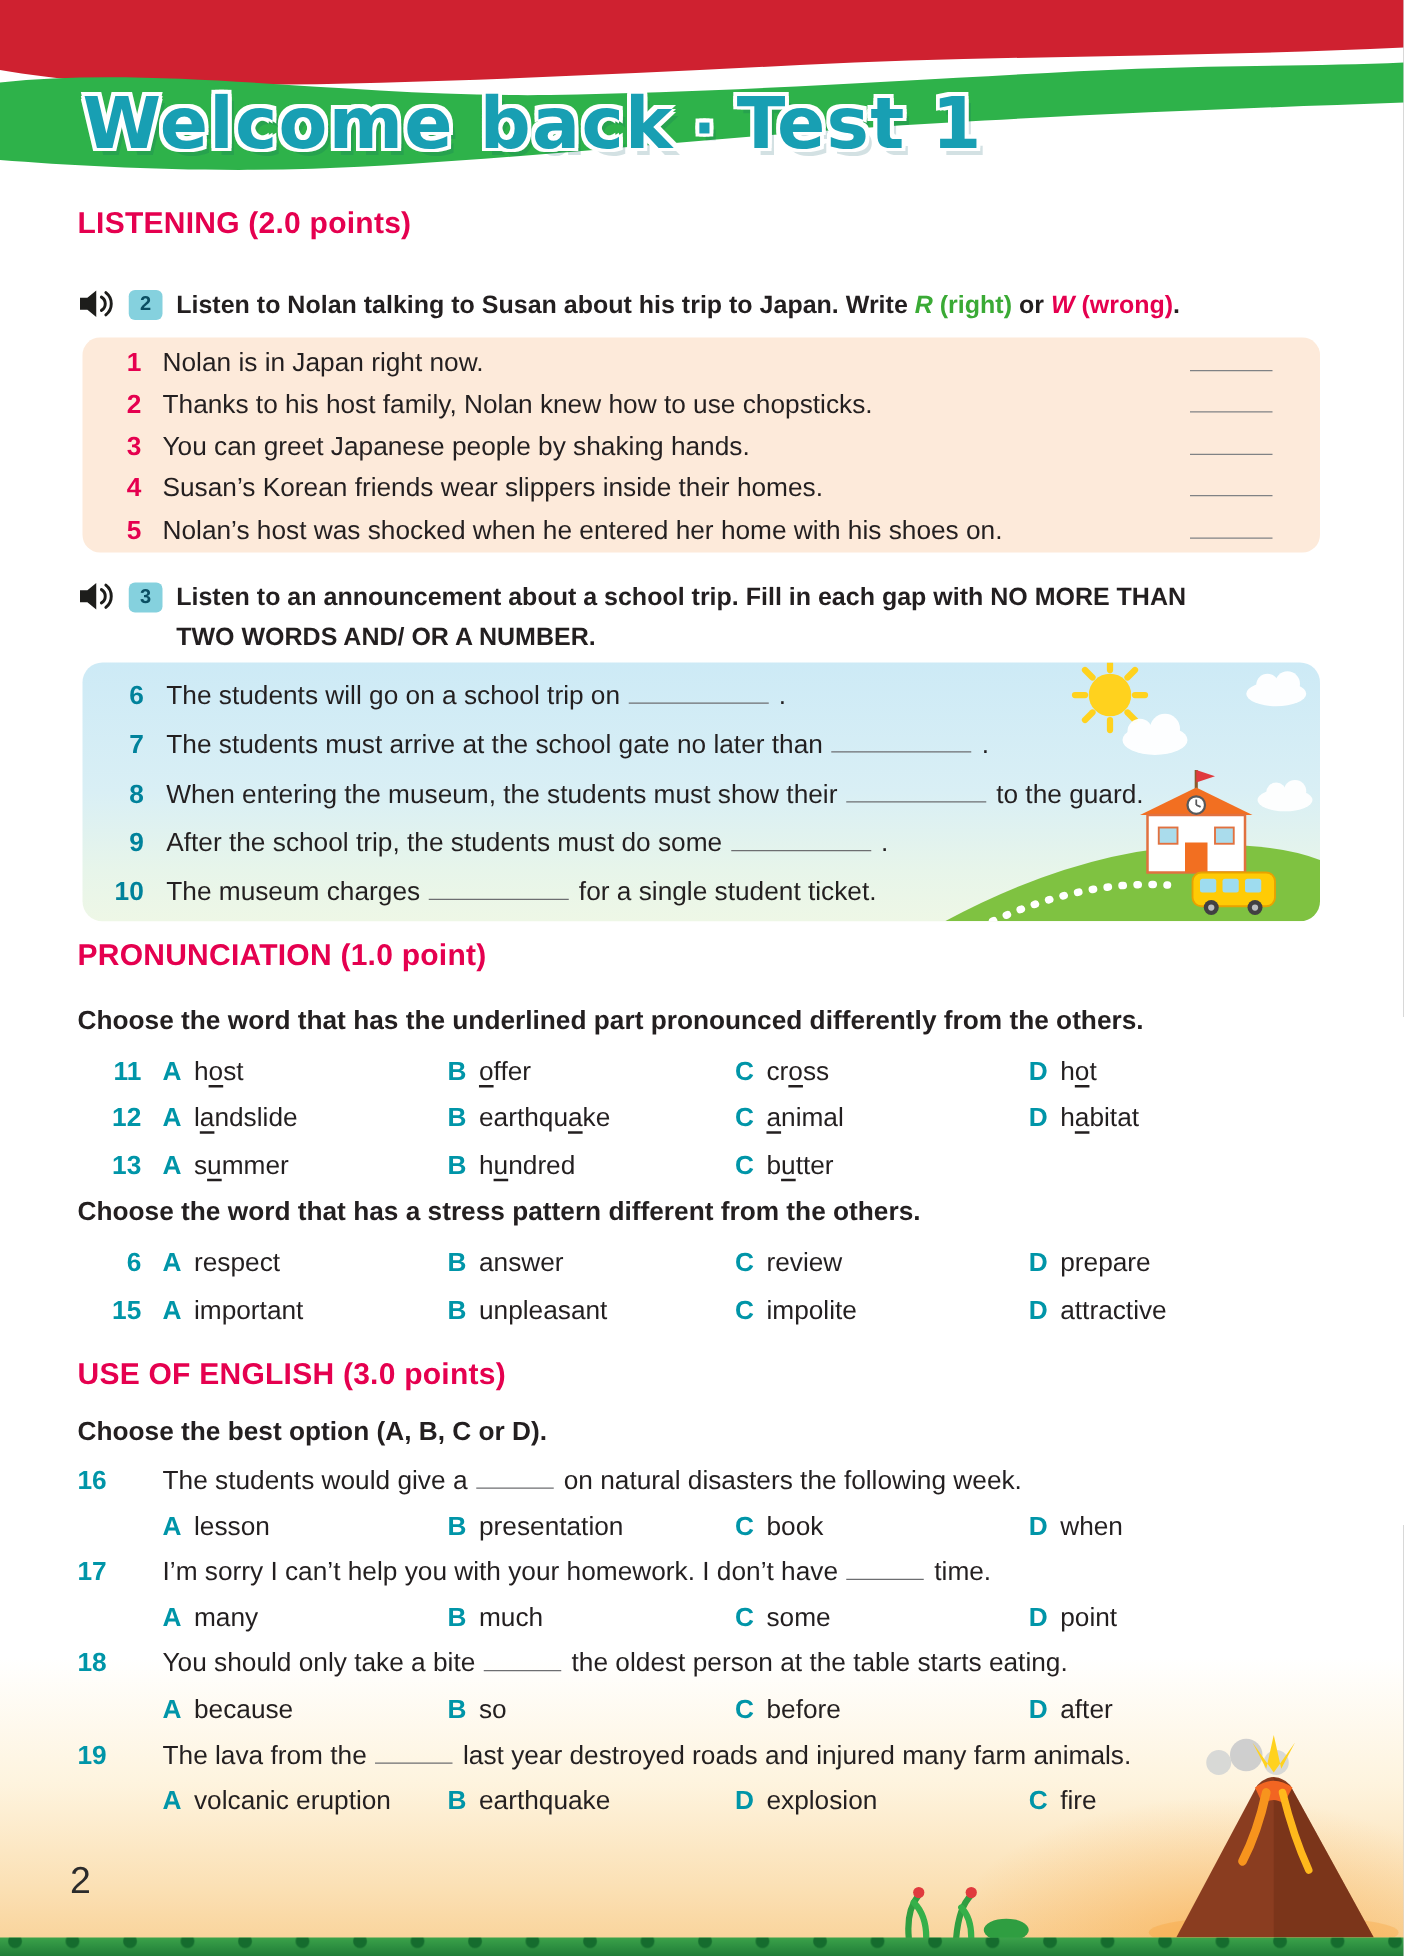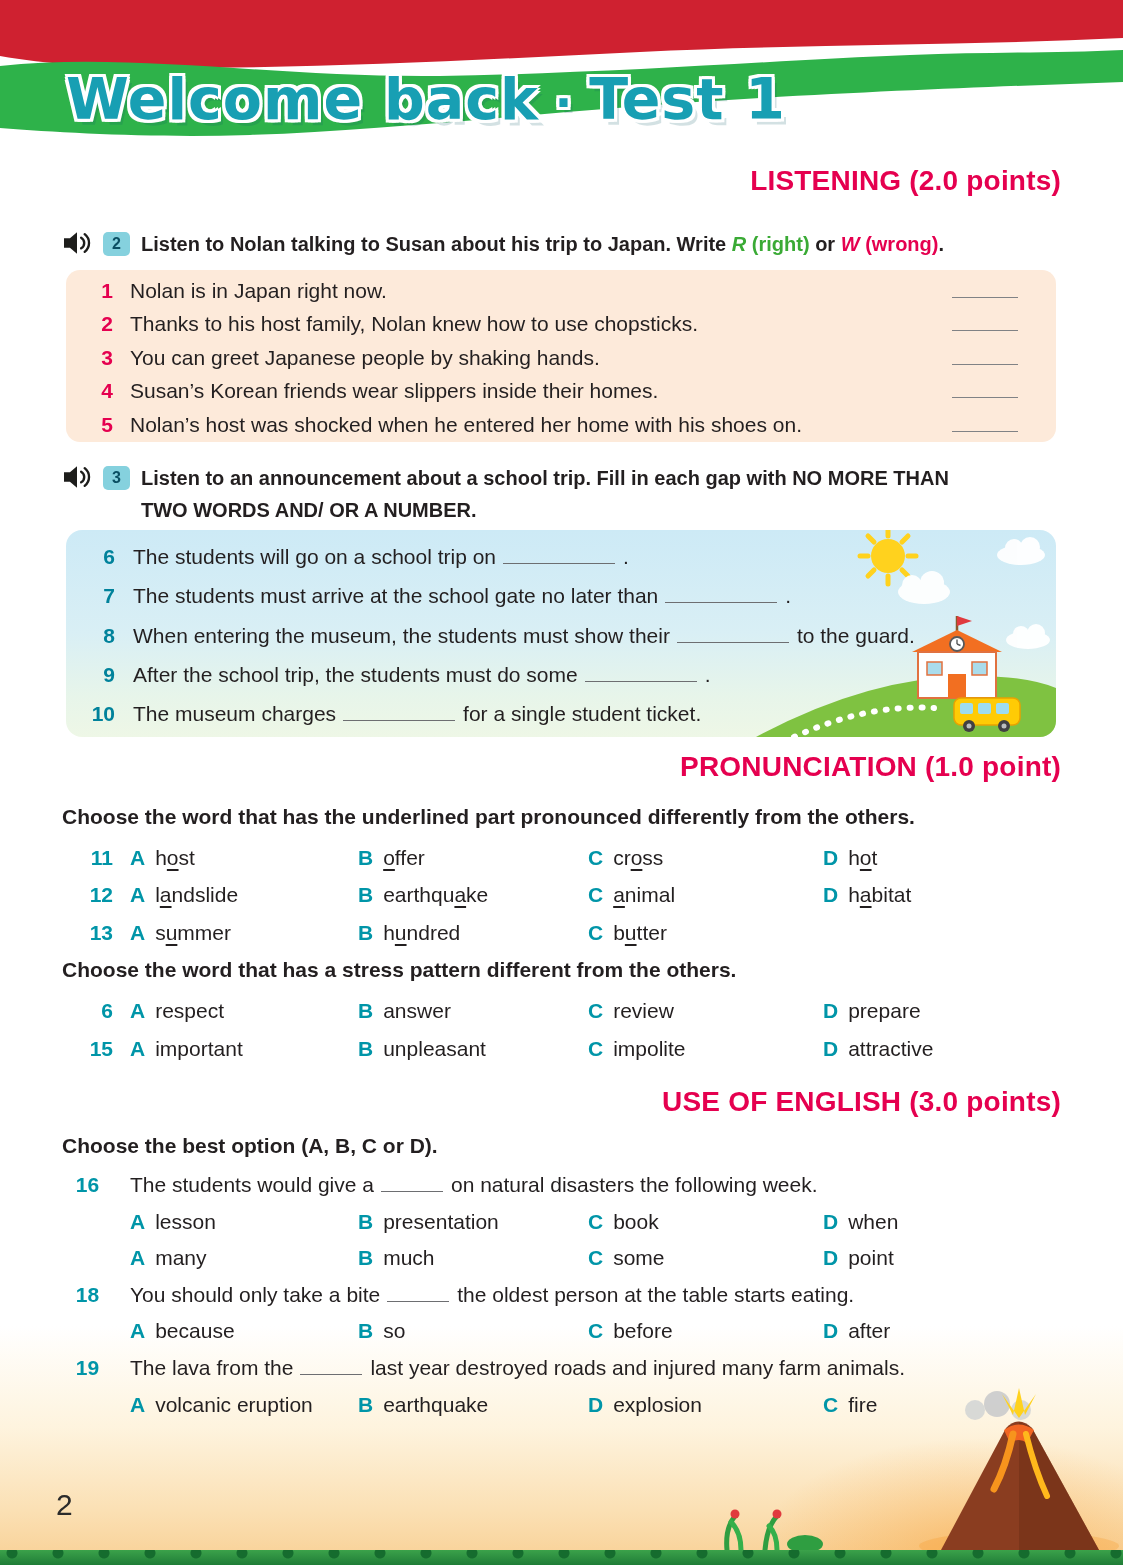--- a/index.html
+++ b/index.html
@@ -21,21 +21,21 @@
   .title-row{position:absolute;top:68px;left:66px;z-index:3;display:flex;align-items:baseline;gap:16px;}
   .title-text{
     font-family:"DejaVu Sans","Liberation Sans",sans-serif;
     font-size:57px;font-weight:800;color:#189fb3;letter-spacing:1px;line-height:1.1;
     text-shadow:-3px -3px 0 #fff,3px -3px 0 #fff,-3px 3px 0 #fff,3px 3px 0 #fff,
       -3px 0 0 #fff,3px 0 0 #fff,0 -3px 0 #fff,0 3px 0 #fff,5px 6px 0 rgba(10,90,100,.18);
   }
   .title-dot{font-size:46px;}
 
   
-  h2.section{font-size:28px;font-weight:bold;color:var(--pink);letter-spacing:.2px;line-height:1.1;text-align:right;}
+  h2.section{font-size:24px;font-weight:bold;color:var(--pink);letter-spacing:.2px;line-height:1.1;}
   .instr-b{font-weight:bold;font-size:21px;line-height:1.35;}
 
   .task-line{display:flex;align-items:flex-start;gap:11px;}
   .speaker{flex:0 0 auto;margin-top:2px;}
   .badge{flex:0 0 auto;width:27px;height:24px;margin-top:4px;background:#85d1de;color:#0b4f63;
     border-radius:5px;display:flex;align-items:center;justify-content:center;font-weight:bold;font-size:16px;}
   .task-line .instr{font-weight:bold;font-size:20px;line-height:1.6;max-width:858px;}
   .green{color:var(--green);} .red{color:var(--pink);}
   .instr i{font-style:italic;}
 
@@ -58,21 +58,21 @@
   .gap{display:inline-block;width:112px;height:2px;border-bottom:1.7px solid #6d6e71;margin:0 8px 0 7px;}
   .gap-s{width:62px;}
 
   
   .opt-row{display:grid;grid-template-columns:68px 228px 230px 235px auto;align-items:baseline;line-height:37.3px;}
   .opt-row .num{text-align:right;padding-right:17px;font-weight:bold;color:var(--teal);}
   .opt-letter{color:var(--teal);font-weight:bold;margin-right:10px;}
   .stress .opt-row{line-height:38px;}
   .uoe .opt-row{line-height:36.6px;}
   .uoe-stem{display:grid;grid-template-columns:68px auto;align-items:baseline;line-height:36.6px;}
-  .uoe-stem .num{text-align:center;padding-right:17px;font-weight:bold;color:var(--teal);}
+  .uoe-stem .num{text-align:left;padding-right:17px;font-weight:bold;color:var(--teal);}
   .ul{text-decoration:underline;text-underline-offset:3.5px;text-decoration-thickness:1.8px;}
 
   
   .sunset{position:absolute;left:0;right:0;bottom:14px;height:225px;z-index:0;
     background:linear-gradient(180deg,rgba(253,242,214,0) 0%,rgba(253,236,200,.6) 45%,#fbe0b4 82%,#f9d49c 100%);}
   .sunglow{position:absolute;right:0;bottom:14px;width:520px;height:190px;z-index:0;
     background:radial-gradient(60% 85% at 72% 100%,rgba(247,148,29,.4),rgba(247,148,29,0) 70%);}
   .grass{position:absolute;left:0;right:0;bottom:0;height:15px;z-index:3;
     background:radial-gradient(circle at 12px 3px,#156c2e 5px,rgba(0,0,0,0) 6px),
                linear-gradient(180deg,#3ba24a 0%,#1f7c37 100%);
@@ -280,20 +280,24 @@
         <span class="num">16</span>
         <span class="stem-text"><span>The students would give a</span><span class="gap gap-s"></span><span>on natural disasters the following week.</span></span>
       </div>
       <div class="opt-row">
         <span class="num"></span>
         <span class="opt-cell"><b class="opt-letter">A</b><span class="opt-word">lesson</span></span>
         <span class="opt-cell"><b class="opt-letter">B</b><span class="opt-word">presentation</span></span>
         <span class="opt-cell"><b class="opt-letter">C</b><span class="opt-word">book</span></span>
         <span class="opt-cell"><b class="opt-letter">D</b><span class="opt-word">when</span></span>
       </div>
+      <div class="uoe-stem">
+        <span class="num">17</span>
+        <span class="stem-text"><span>I’m sorry I can’t help you with your homework. I don’t have</span><span class="gap gap-s"></span><span>time.</span></span>
+      </div>
       <div class="opt-row">
         <span class="num"></span>
         <span class="opt-cell"><b class="opt-letter">A</b><span class="opt-word">many</span></span>
         <span class="opt-cell"><b class="opt-letter">B</b><span class="opt-word">much</span></span>
         <span class="opt-cell"><b class="opt-letter">C</b><span class="opt-word">some</span></span>
         <span class="opt-cell"><b class="opt-letter">D</b><span class="opt-word">point</span></span>
       </div>
       <div class="uoe-stem">
         <span class="num">18</span>
         <span class="stem-text"><span>You should only take a bite</span><span class="gap gap-s"></span><span>the oldest person at the table starts eating.</span></span>

